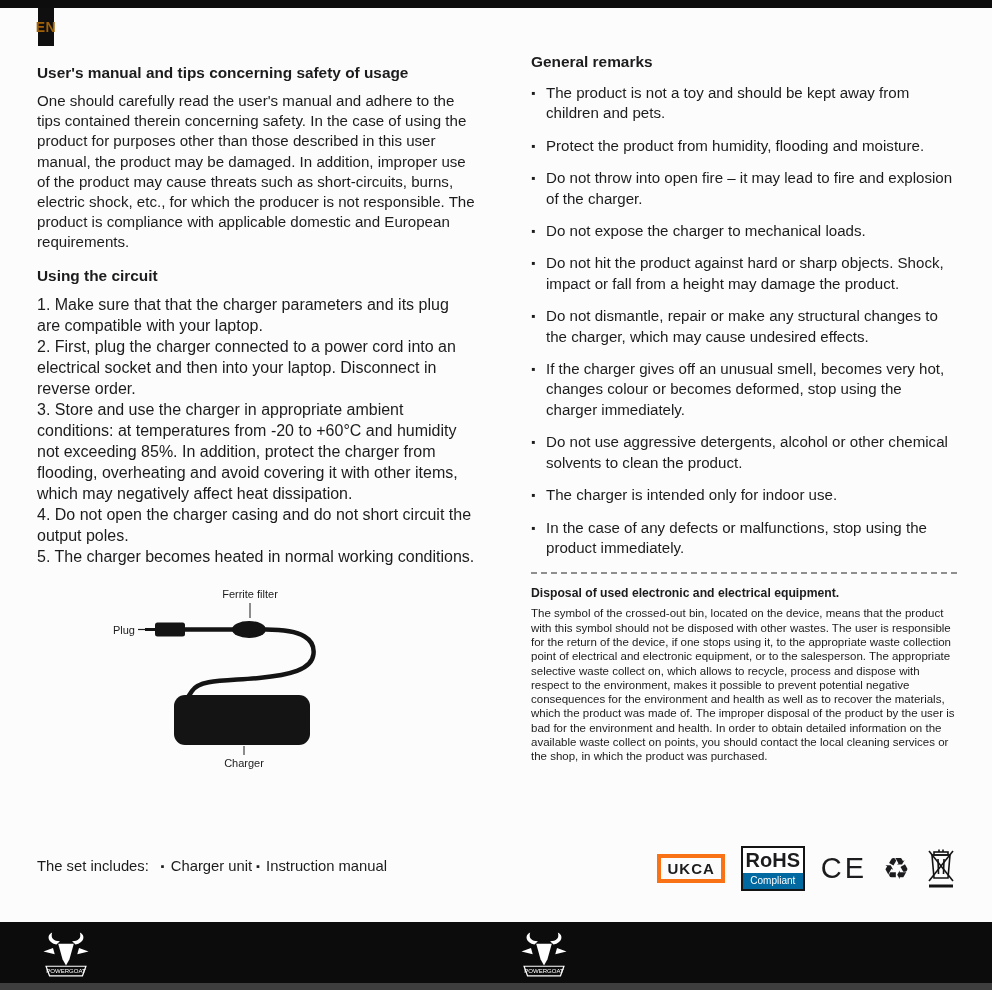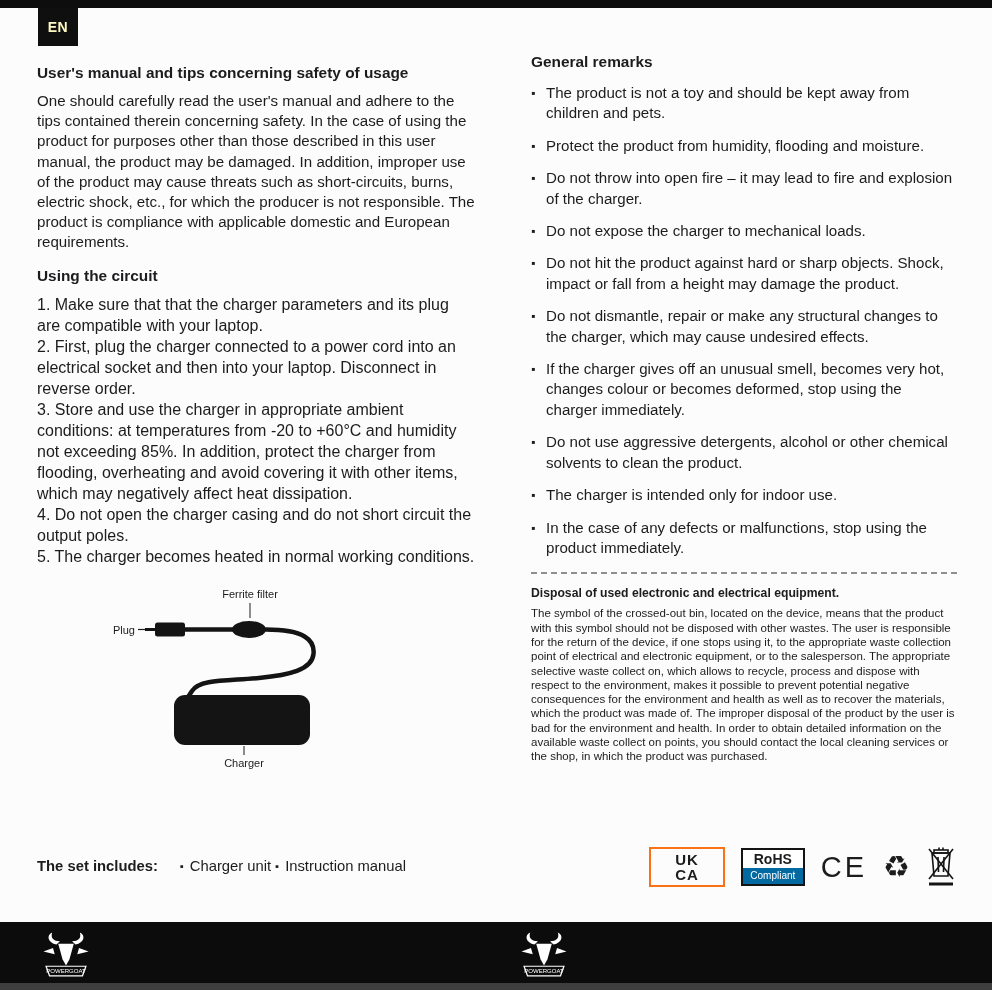--- a/index.html
+++ b/index.html
@@ -4,22 +4,22 @@
 <style>
   html,body { margin:0; padding:0; background:#555; }
   .page {
     position:relative; width:992px; height:990px; margin:0 auto;
     background:#fcfcfc; overflow:hidden;
     font-family:"Liberation Sans", sans-serif; color:#1c1c1e;
     -webkit-font-smoothing:antialiased;
   }
   .top-bar { position:absolute; top:0; left:0; width:100%; height:8px; background:#0d0d0d; }
   .en-badge {
-    position:absolute; top:8px; left:38px; width:40px; height:38px; background:#0f0f0f;
-    color:#fef9c3; font-weight:bold; font-size:14px;
+    position:absolute; top:8px; left:38px; width:16px; height:38px; background:#0f0f0f;
+    color:#a16207; font-weight:bold; font-size:14px;
     display:flex; align-items:center; justify-content:center; letter-spacing:0.5px;
   }
   .col-left  { position:absolute; left:37px;  top:64px; width:438px; }
   .col-right { position:absolute; left:531px; top:53px; width:426px; }
 
   .heading { font-size:15.4px; font-weight:bold; margin:0 0 9px 0; }
   .body-text { font-size:15.1px; line-height:20.2px; margin:0 0 14px 0; }
   .num-list { margin:0 0 14px 0; }
   .num-list .item { font-size:16px; line-height:21px; }
 
@@ -39,31 +39,31 @@
   .diagram { margin:4px 0 0 62px; }
   .diagram text { font-family:"Liberation Sans", sans-serif; font-size:11px; fill:#1c1c1e; }
 
   
   .divider { border:0; border-top:2px dashed #8f8f8f; margin:14px 0 12px 0; }
   .disposal-heading { font-size:12.2px; font-weight:bold; margin:0 0 6px 0; }
   .disposal-body { font-size:11.5px; line-height:14.3px; margin:0; }
 
   
   .marks { position:absolute; right:36px; top:846px; display:flex; align-items:center; gap:16px; }
-  .ukca { border:2px solid #f97316; padding:3px 24px; display:flex; flex-direction:column; line-height:1; }
+  .ukca { border:4px solid #f97316; padding:3px 6px; display:flex; flex-direction:row; line-height:1; }
   .ukca span { font-weight:bold; font-size:15px; letter-spacing:1px; }
   .rohs { border:2px solid #141414; width:60px; text-align:center; }
-  .rohs-t { display:block; font-weight:bold; font-size:14px; padding:1px 0; background:#fff; }
+  .rohs-t { display:block; font-weight:bold; font-size:20px; padding:1px 0; background:#fff; }
   .rohs-s { display:block; font-size:10px; background:#0369a1; color:#fff; padding:2px 0 3px 0; }
   .ce { font-size:29px; font-weight:400; letter-spacing:3px; }
   .recycle { font-size:30px; line-height:1; }
 
   
   .set-includes { position:absolute; left:37px; top:858px; font-size:14.8px; }
-  .set-includes .lbl { font-weight:bold; margin-right:18px; }
+  .set-includes .lbl { font-weight:normal; margin-right:8px; }
   .set-includes .sq { font-size:11px; margin:0 6px 0 4px; vertical-align:1px; }
 
   
   .footer { position:absolute; left:0; bottom:0; width:100%; height:68px; background:#0c0c0c; }
   .footer::after { content:""; position:absolute; bottom:0; left:0; width:100%; height:7px; background:#3e3e3e; }
   .goat { position:absolute; top:6px; }
   .goat-1 { left:40px; }
   .goat-2 { left:518px; }
   .goat text { font-family:"Liberation Sans", sans-serif; }
 </style>

